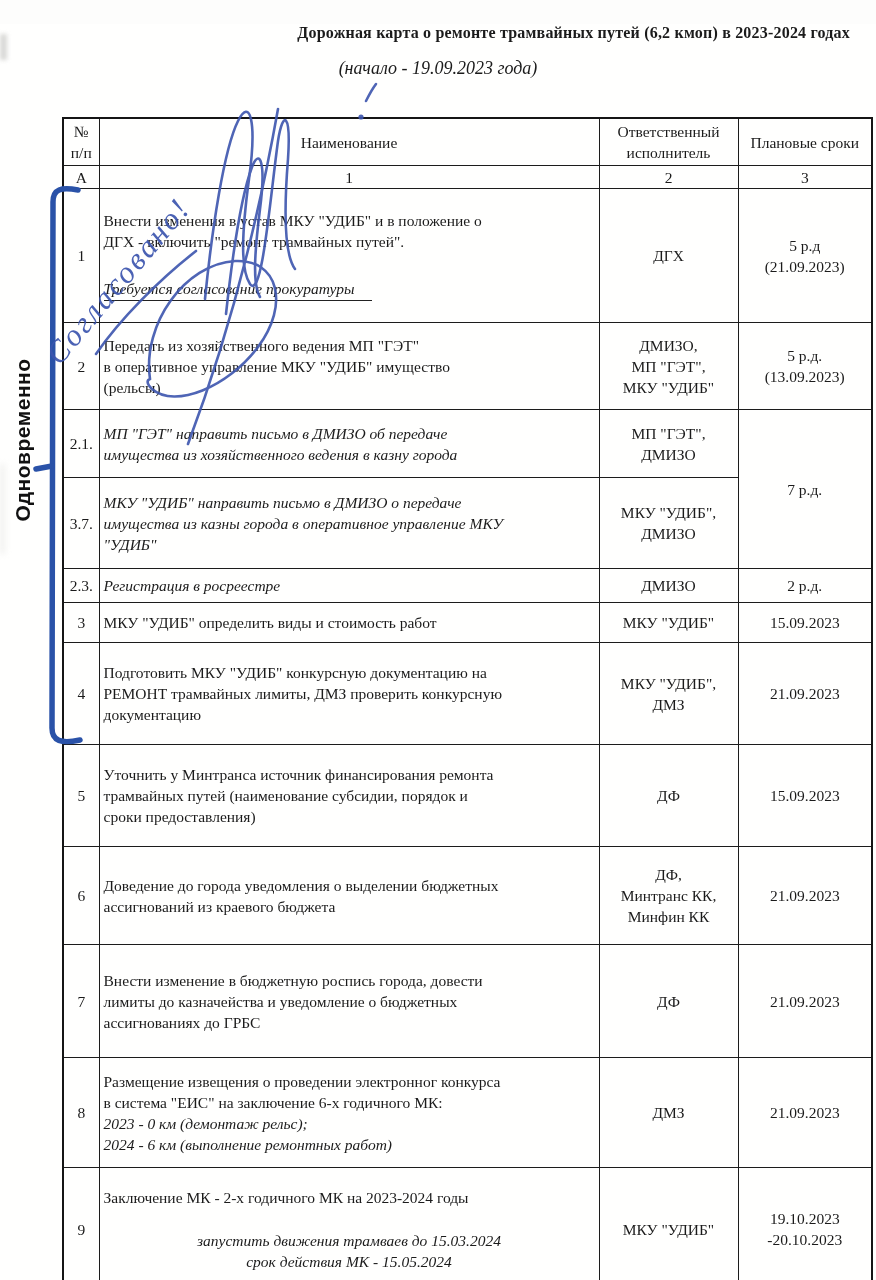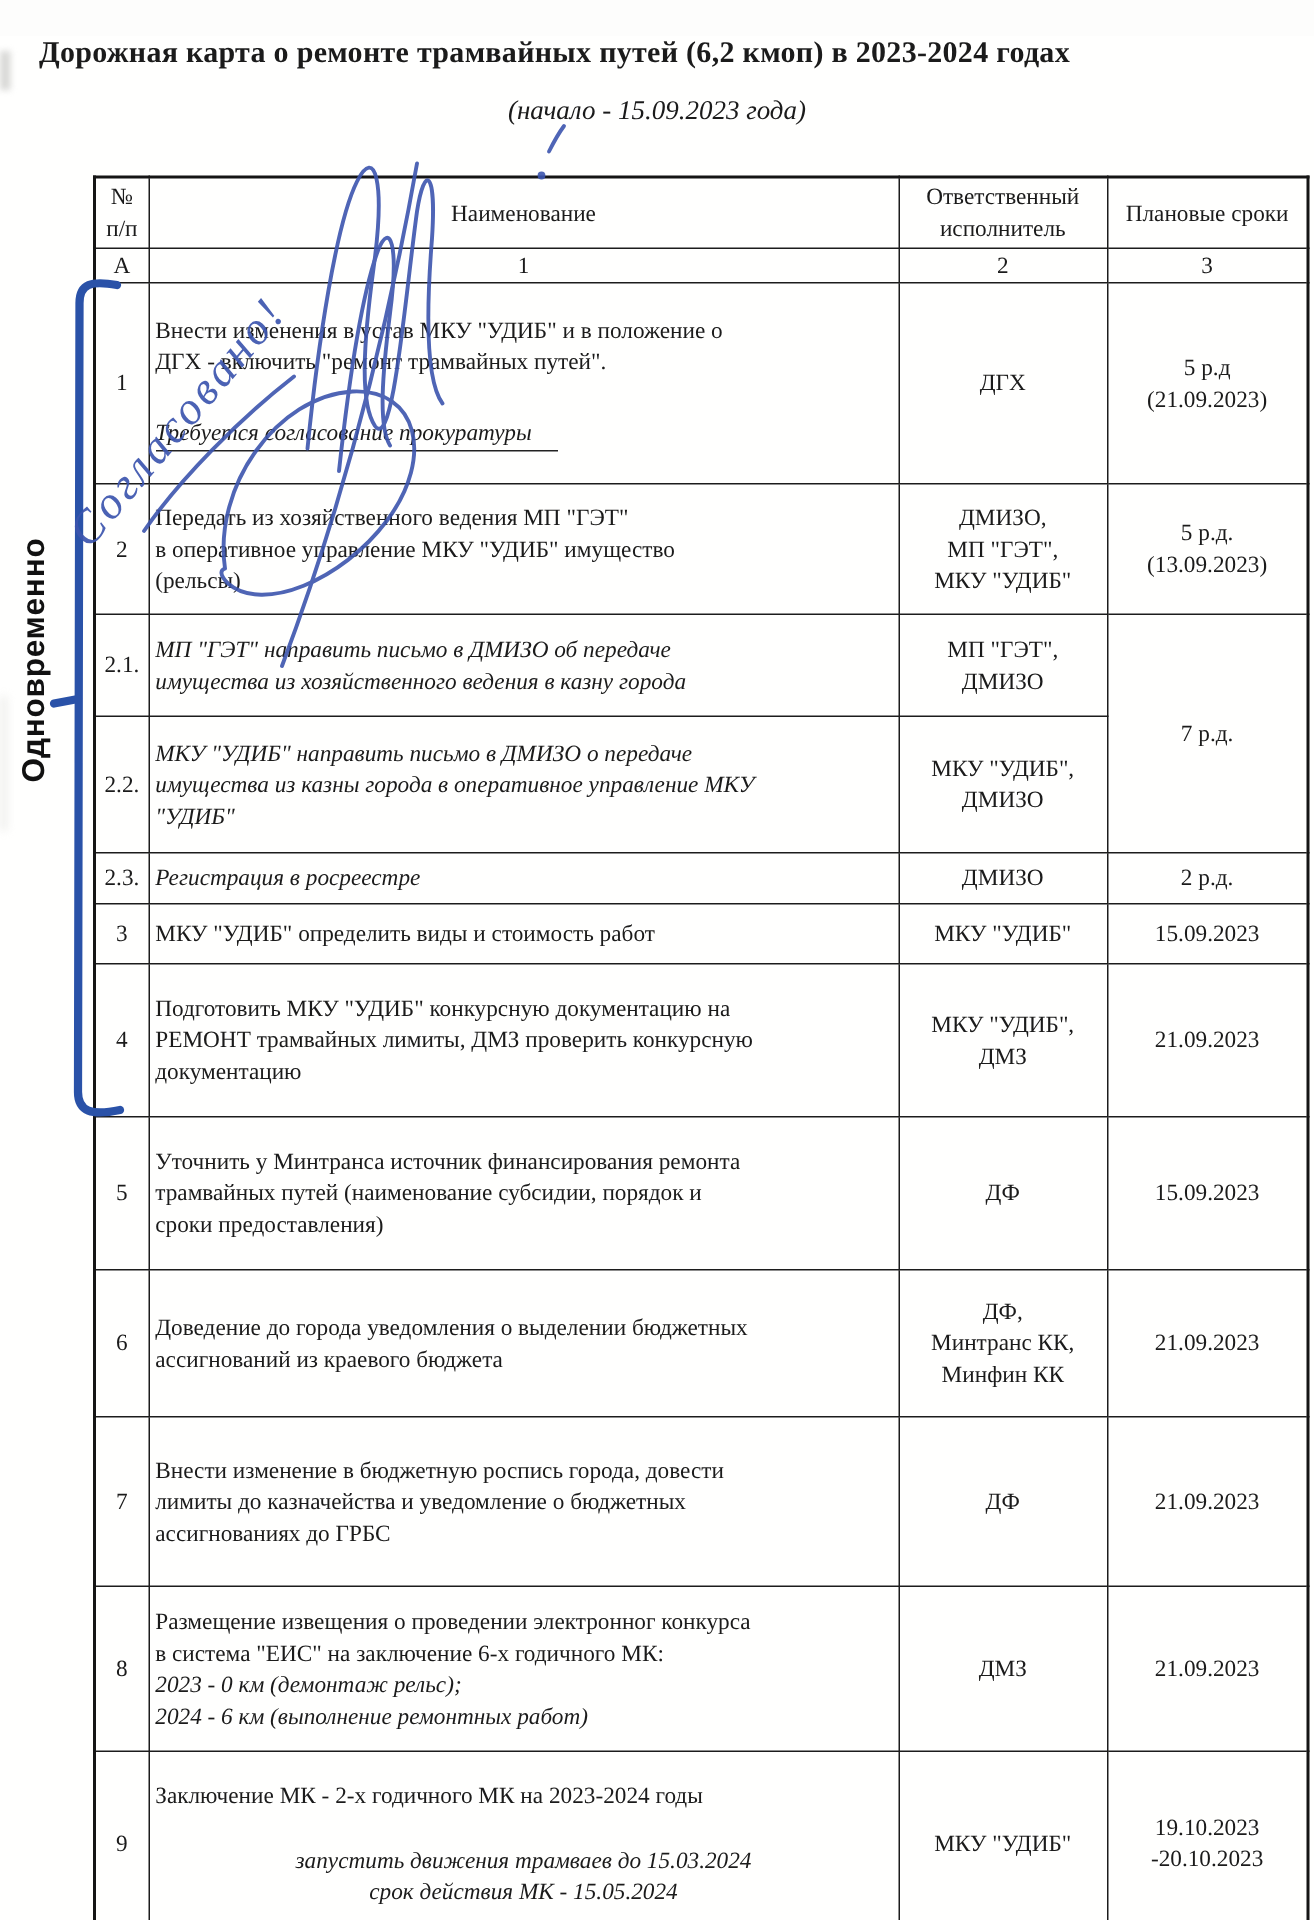--- a/index.html
+++ b/index.html
@@ -12,22 +12,22 @@
     overflow:hidden;
   }
   .page{position:relative;width:876px;height:1280px;background:#fffffe;}
 
   
   .smudge-tl{position:absolute;left:0;top:10px;width:7px;height:26px;background:#b9b9b6;opacity:.55;filter:blur(2px);}
   .smudge-l{position:absolute;left:0;top:440px;width:5px;height:90px;background:#d8d8d4;opacity:.4;filter:blur(3px);}
 
   
   .title{
-    margin:24px 26px 16px 26px;text-align:left;
-    font-weight:bold;font-size:20px;letter-spacing:.2px;
+    margin:24px 26px 16px 26px;text-align:right;
+    font-weight:bold;font-size:16px;letter-spacing:.2px;
   }
   .subtitle{
     margin-top:3px;text-align:center;
     font-style:italic;font-size:18px;
   }
 
   
   table.roadmap{
     position:absolute;left:62px;top:93px;width:809px;
     border-collapse:collapse;table-layout:fixed;
@@ -79,21 +79,21 @@
 </style>
 </head>
 <body>
 
 <div class="page">
 
   <div class="smudge-tl"></div>
   <div class="smudge-l"></div>
 
   <div class="title">Дорожная карта о ремонте трамвайных путей (6,2 кмоп) в 2023-2024 годах</div>
-  <div class="subtitle">(начало - 15.09.2023 года)</div>
+  <div class="subtitle">(начало - 19.09.2023 года)</div>
 
   <table class="roadmap">
     <colgroup>
       <col style="width:36px">
         <col style="width:500px">
         <col style="width:139px">
         <col style="width:134px">
     </colgroup>
     <thead>
       <tr class="hdr">
@@ -135,21 +135,21 @@
           <td class="c-num">2.1.</td>
           <td class="c-name">
             <div class="blk it"><span>МП "ГЭТ" направить письмо в ДМИЗО об передаче
 имущества из хозяйственного ведения в казну города</span></div>
           </td>
           <td class="c-resp">МП "ГЭТ",
 ДМИЗО</td>
           <td class="c-dead" rowspan="2">7 р.д.</td>
         </tr>
         <tr class="r3">
-          <td class="c-num">2.2.</td>
+          <td class="c-num">3.7.</td>
           <td class="c-name">
             <div class="blk it"><span>МКУ "УДИБ" направить письмо в ДМИЗО о передаче
 имущества из казны города в оперативное управление МКУ
 "УДИБ"</span></div>
           </td>
           <td class="c-resp">МКУ "УДИБ",
 ДМИЗО</td>
         </tr>
         <tr class="r4">
           <td class="c-num">2.3.</td>

